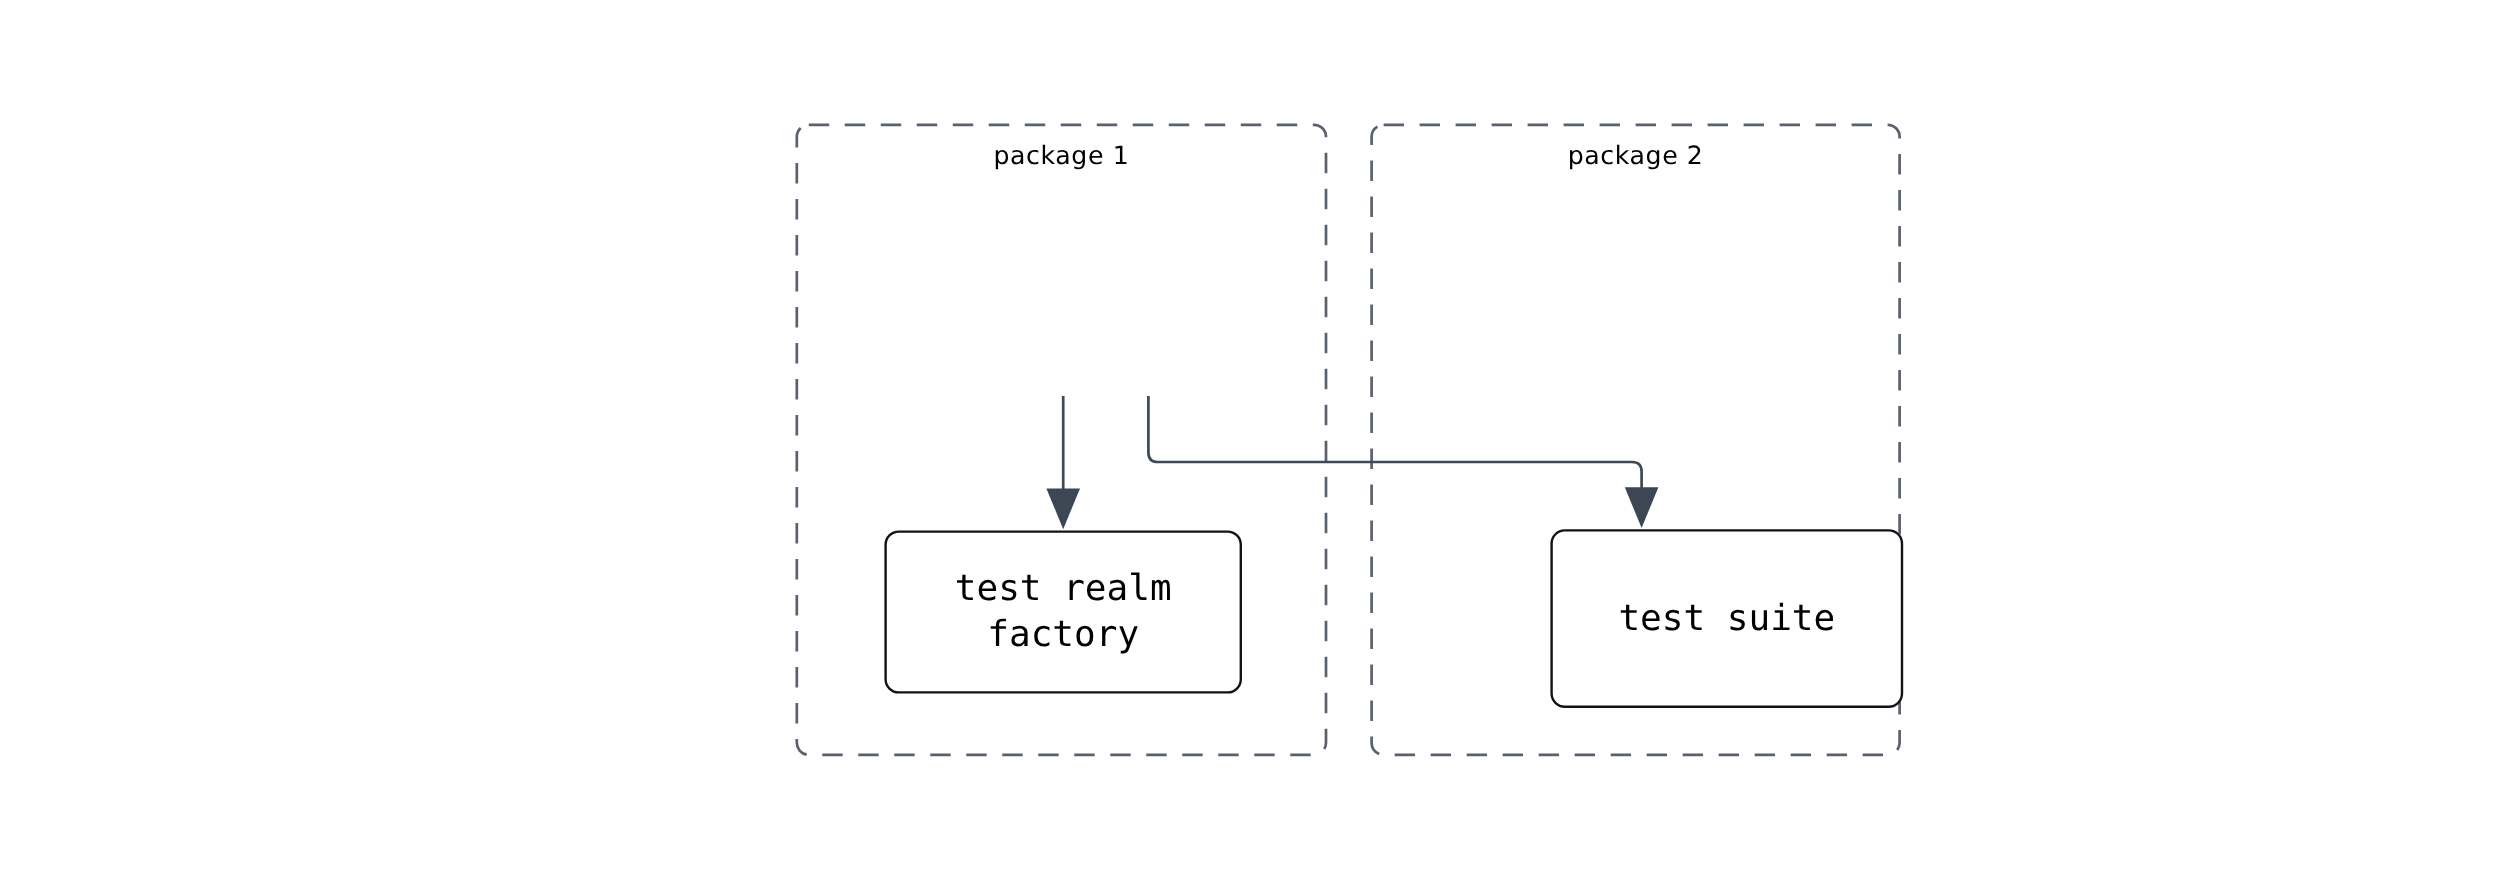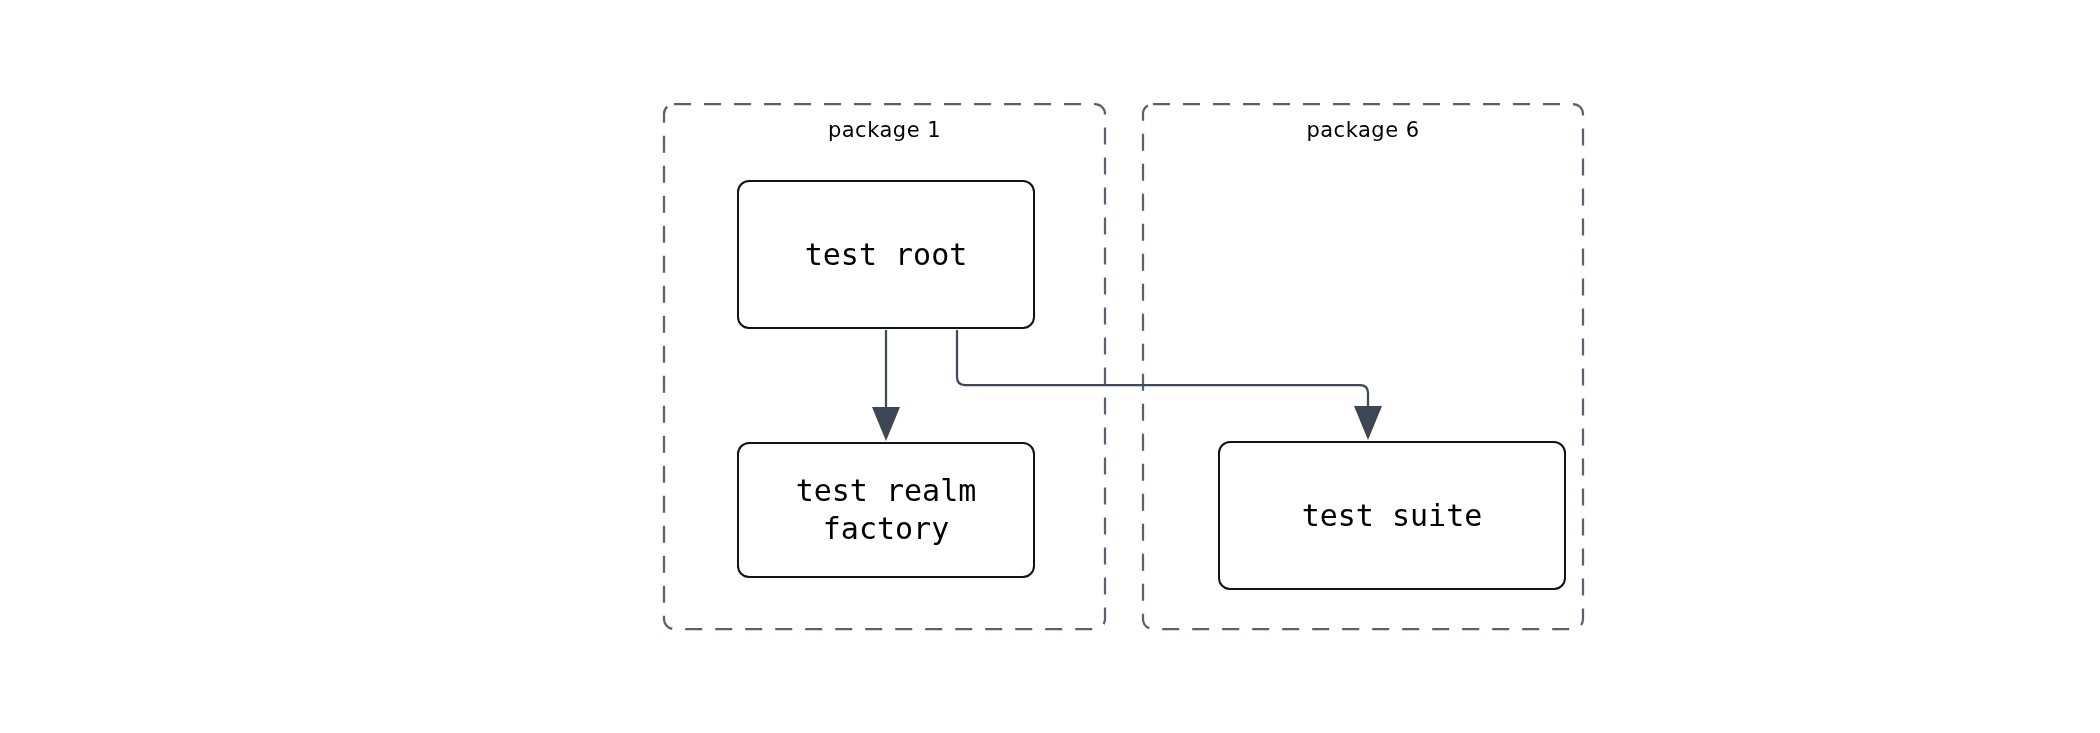--- a/index.html
+++ b/index.html
@@ -58,21 +58,21 @@
     align-items: center;
     justify-content: center;
     font-family: "DejaVu Sans Mono", "Liberation Mono", monospace;
     font-size: 30px;
     line-height: 38px;
     color: var(--text-color);
     text-align: center;
   }
   #node-test-root        { left: 737px;  top: 180px; width: 298px; height: 149px; }
   #node-test-realm-factory { left: 737px; top: 442px; width: 298px; height: 136px; }
-  #node-test-suite       { left: 1218px; top: 441px; width: 348px; height: 149px; }
+  #node-test-suite       { left: 1292px; top: 441px; width: 294px; height: 149px; }
   #label-package-1 { left: 664px;  top: 118px; width: 441px; }
   #label-package-2 { left: 1143px; top: 118px; width: 440px; }
 </style>
 </head>
 <body>
 
 <div class="canvas">
 
   <svg class="layer" viewBox="0 0 2100 733" xmlns="http://www.w3.org/2000/svg">
 
@@ -80,25 +80,22 @@
     <rect class="pkg-rect" x="1143" y="104" width="440" height="525" rx="10" ry="10"></rect>
 
     <path class="edge-path" d="M 886 330 L 886 432"></path>
     <polygon class="arrowhead" points="872,407 900,407 886,441"></polygon>
 
     <path class="edge-path" d="M 957 330 L 957 377 Q 957 385 965 385 L 1360 385 Q 1368 385 1368 393 L 1368 430"></path>
     <polygon class="arrowhead" points="1354,406 1382,406 1368,440"></polygon>
   </svg>
 
   <div class="pkg-label" id="label-package-1">package 1</div>
-  <div class="pkg-label" id="label-package-2">package 6</div>
+  <div class="pkg-label" id="label-package-2">package 2</div>
 
-  <div class="node" id="node-test-root">
-    <span>test root</span>
-  </div>
 
   <div class="node" id="node-test-realm-factory">
     <span>test realm</span>
     <span>factory</span>
   </div>
 
   <div class="node" id="node-test-suite">
     <span>test suite</span>
   </div>
 

